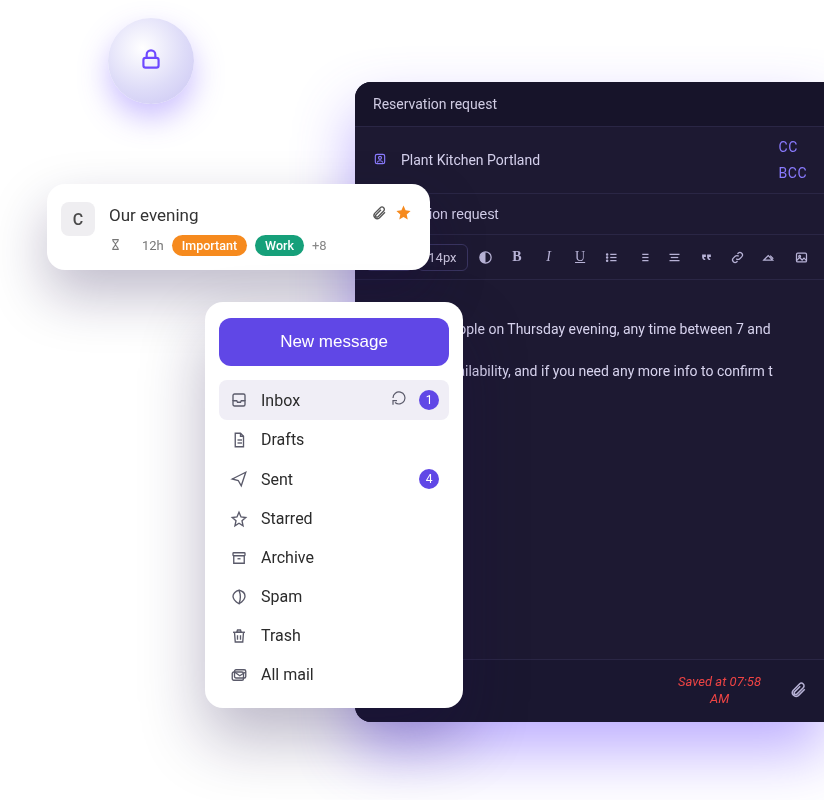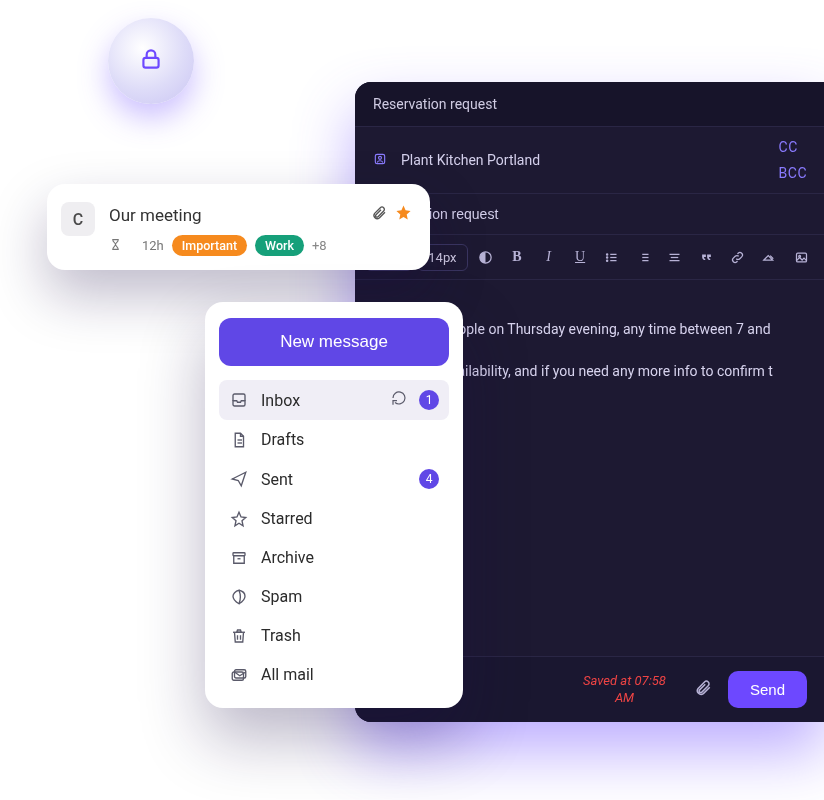--- a/index.html
+++ b/index.html
@@ -293,28 +293,27 @@
   <div class="compose-footer">
     <div class="saved">
       <div>Saved at 07:58</div>
       <div>AM</div>
     </div>
     <span class="attach-foot">
       <svg width="18" height="18" viewBox="0 0 24 24" fill="none" stroke="currentColor" stroke-width="2">
           <path d="M21 11l-8.5 8.5a5 5 0 0 1-7-7L14 4a3.5 3.5 0 0 1 5 5l-8.5 8.5a2 2 0 0 1-3-3L15 7"></path>
         </svg>
     </span>
-    <button class="send-btn">Send</button>
   </div>
 </div>
 
 <div class="msg-card">
   <div class="msg-avatar">C</div>
   <div class="msg-subj-row">
-    <div class="msg-subject">Our meeting</div>
+    <div class="msg-subject">Our evening</div>
     <div class="msg-icons">
       <span><svg width="16" height="16" viewBox="0 0 24 24" fill="none" stroke="#555" stroke-width="2">
             <path d="M21 11l-8.5 8.5a5 5 0 0 1-7-7L14 4a3.5 3.5 0 0 1 5 5l-8.5 8.5a2 2 0 0 1-3-3L15 7"></path>
           </svg></span>
       <span class="star-icon"><svg width="17" height="17" viewBox="0 0 24 24" fill="#f68a1e">
             <path d="M12 2l2.9 6.9L22 10l-5.5 4.8L18 22l-6-3.6L6 22l1.5-7.2L2 10l7.1-1.1z"></path>
           </svg></span>
     </div>
   </div>
   <div class="msg-labels">

